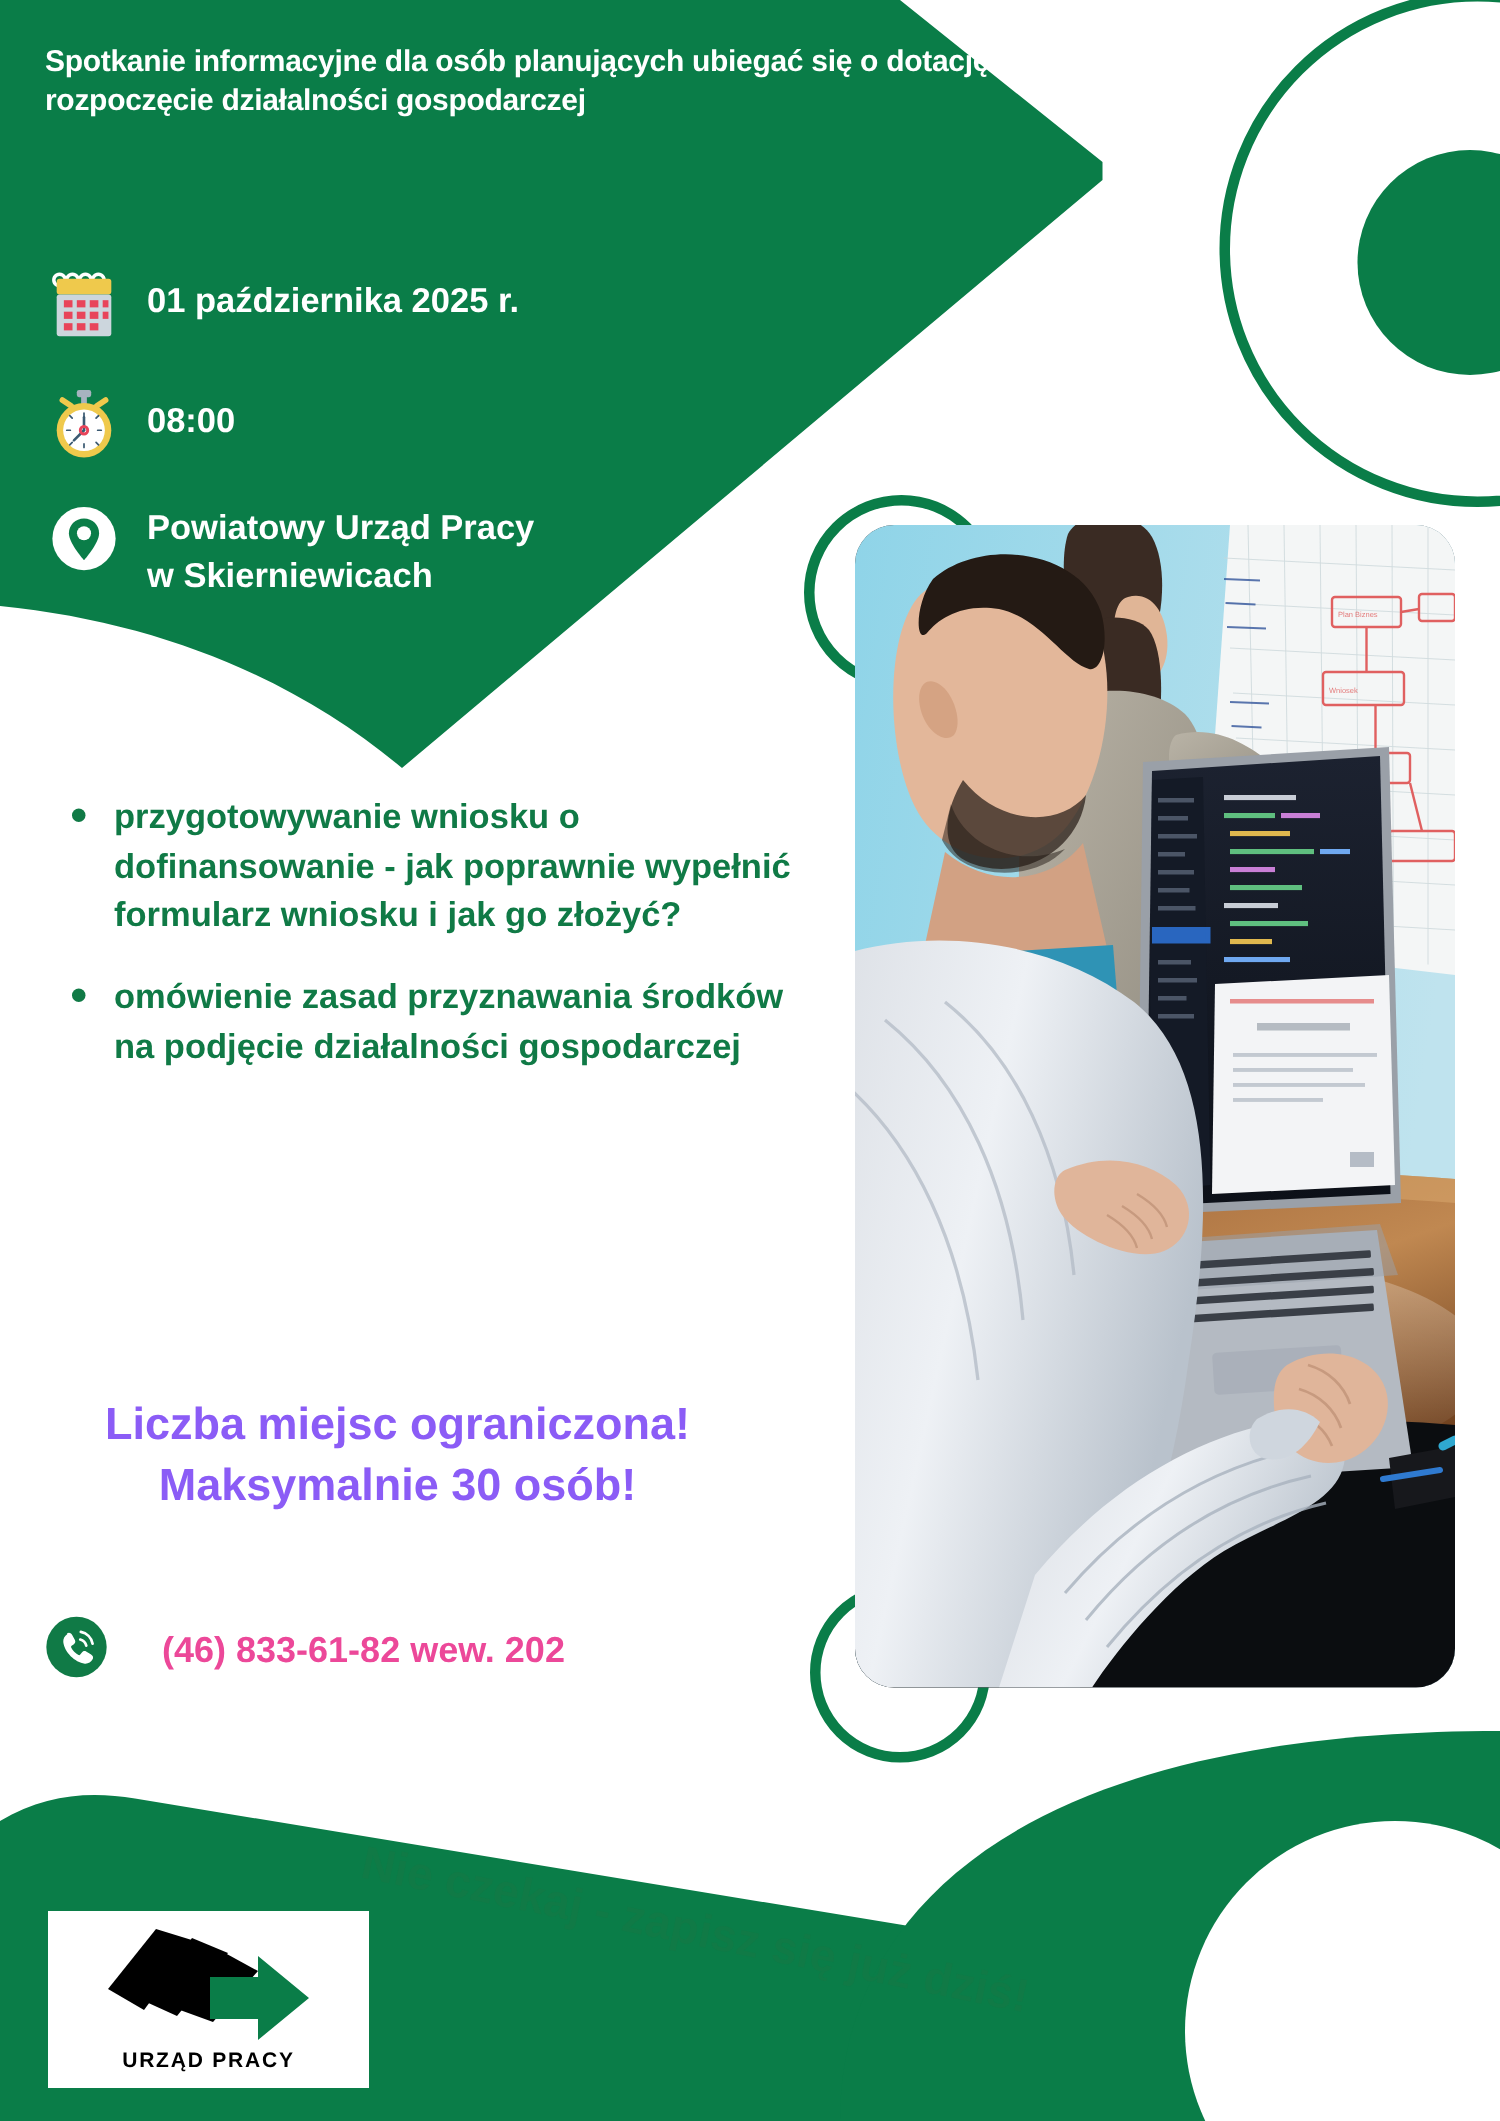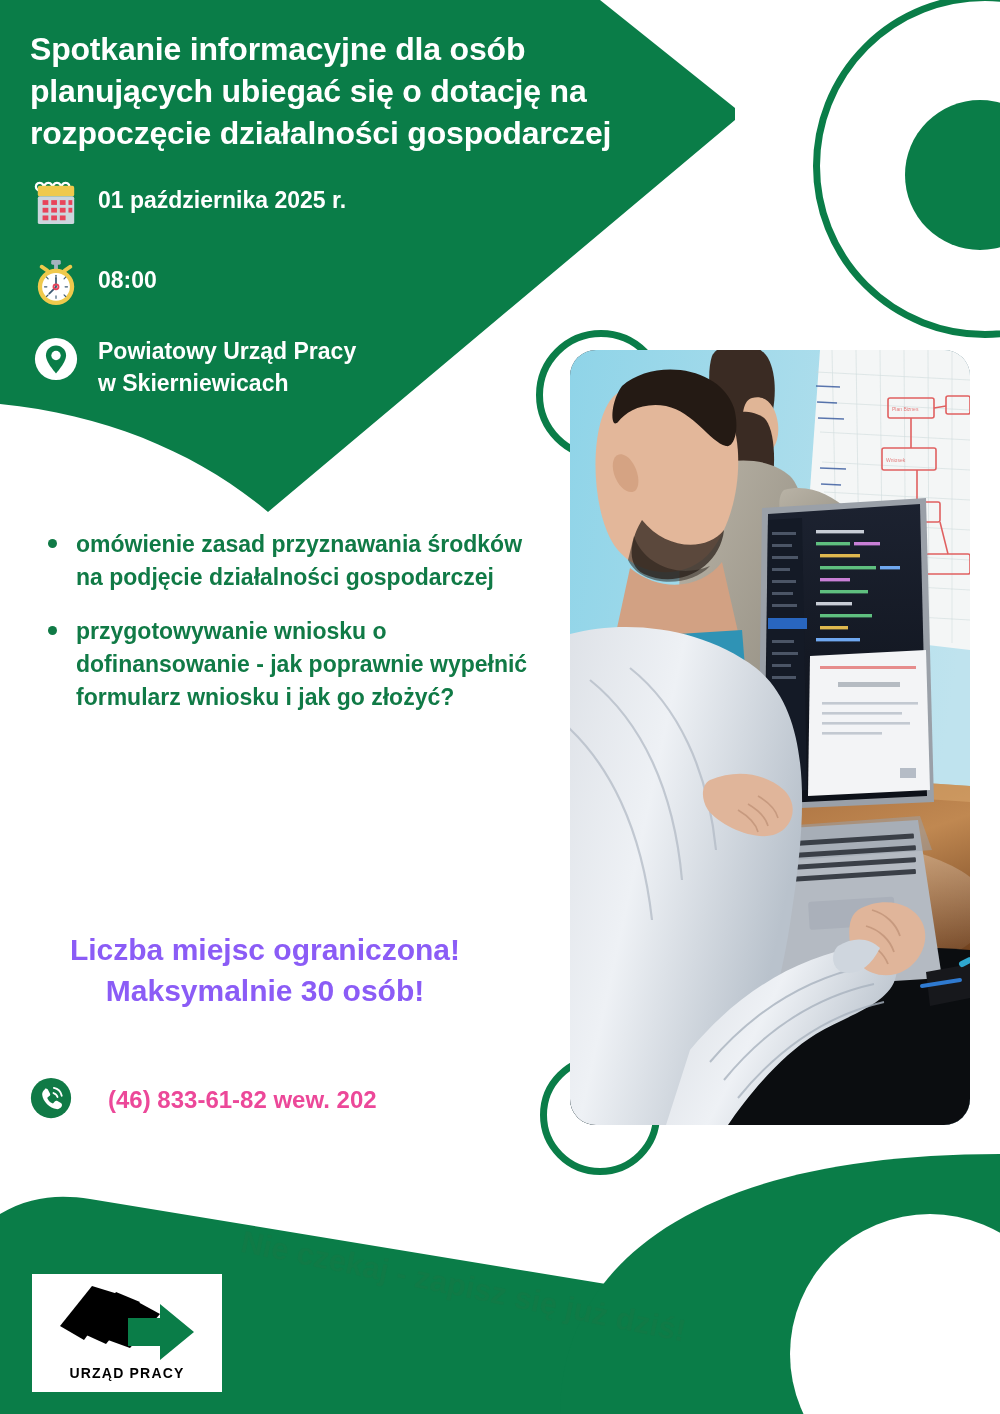--- a/index.html
+++ b/index.html
@@ -41,21 +41,21 @@
     position:absolute;left:540px;top:1055px;width:120px;height:120px;
     border:7px solid #0a7d48;border-radius:50%;box-sizing:border-box;
   }
 
   
   .footer-shape{position:absolute;left:0;bottom:0;width:1000px;height:260px;}
 
   
   .title{
     position:absolute;left:30px;top:28px;width:660px;
-    color:#ffffff;font-size:32px;font-weight:bold;line-height:1.32;
+    color:#ffffff;font-size:20px;font-weight:bold;line-height:1.32;
     letter-spacing:-0.2px;
   }
 
   .meta{position:absolute;left:28px;top:172px;width:520px;}
   .meta-row{display:flex;align-items:flex-start;margin-bottom:18px;}
   .meta-icon{width:56px;height:62px;flex:0 0 56px;display:flex;align-items:center;justify-content:center;}
   .meta-text{
     color:#ffffff;font-size:23px;font-weight:bold;line-height:1.38;
     padding-left:14px;padding-top:13px;
   }
@@ -94,21 +94,21 @@
   .photo svg{display:block;width:100%;height:100%;}
 
   
   .tagline{
     position:absolute;left:245px;top:1224px;width:520px;
     color:#107a46;font-size:31px;font-weight:bold;
     transform:rotate(11.5deg);transform-origin:left top;
     white-space:nowrap;
   }
   .logo{
-    position:absolute;left:32px;top:1274px;width:190px;height:118px;
+    position:absolute;left:32px;top:1274px;width:214px;height:118px;
     background:#ffffff;
   }
   .logo svg{display:block;width:100%;height:100%;}
 </style>
 </head>
 <body>
 
 <div class="poster">
 
   <div class="deco">
@@ -208,25 +208,25 @@
       </span>
       <span class="meta-text" style="white-space:pre-line;">Powiatowy Urząd Pracy
 w Skierniewicach</span>
     </div>
   </div>
 
   <div class="program">
     <ul>
       <li>
         <span class="bullet"></span>
-        <span>omówienie zasad przyznawania środków na podjęcie działalności gospodarczej</span>
+        <span>przygotowywanie wniosku o dofinansowanie - jak poprawnie wypełnić formularz wniosku i jak go złożyć?</span>
       </li>
       <li>
         <span class="bullet"></span>
-        <span>przygotowywanie wniosku o dofinansowanie - jak poprawnie wypełnić formularz wniosku i jak go złożyć?</span>
+        <span>omówienie zasad przyznawania środków na podjęcie działalności gospodarczej</span>
       </li>
     </ul>
   </div>
 
   <div class="limit" style="white-space:pre-line;">Liczba miejsc ograniczona!
 Maksymalnie 30 osób!</div>
 
   <div class="phone">
     <span>
       <svg viewBox="0 0 48 48" width="46" height="46">

